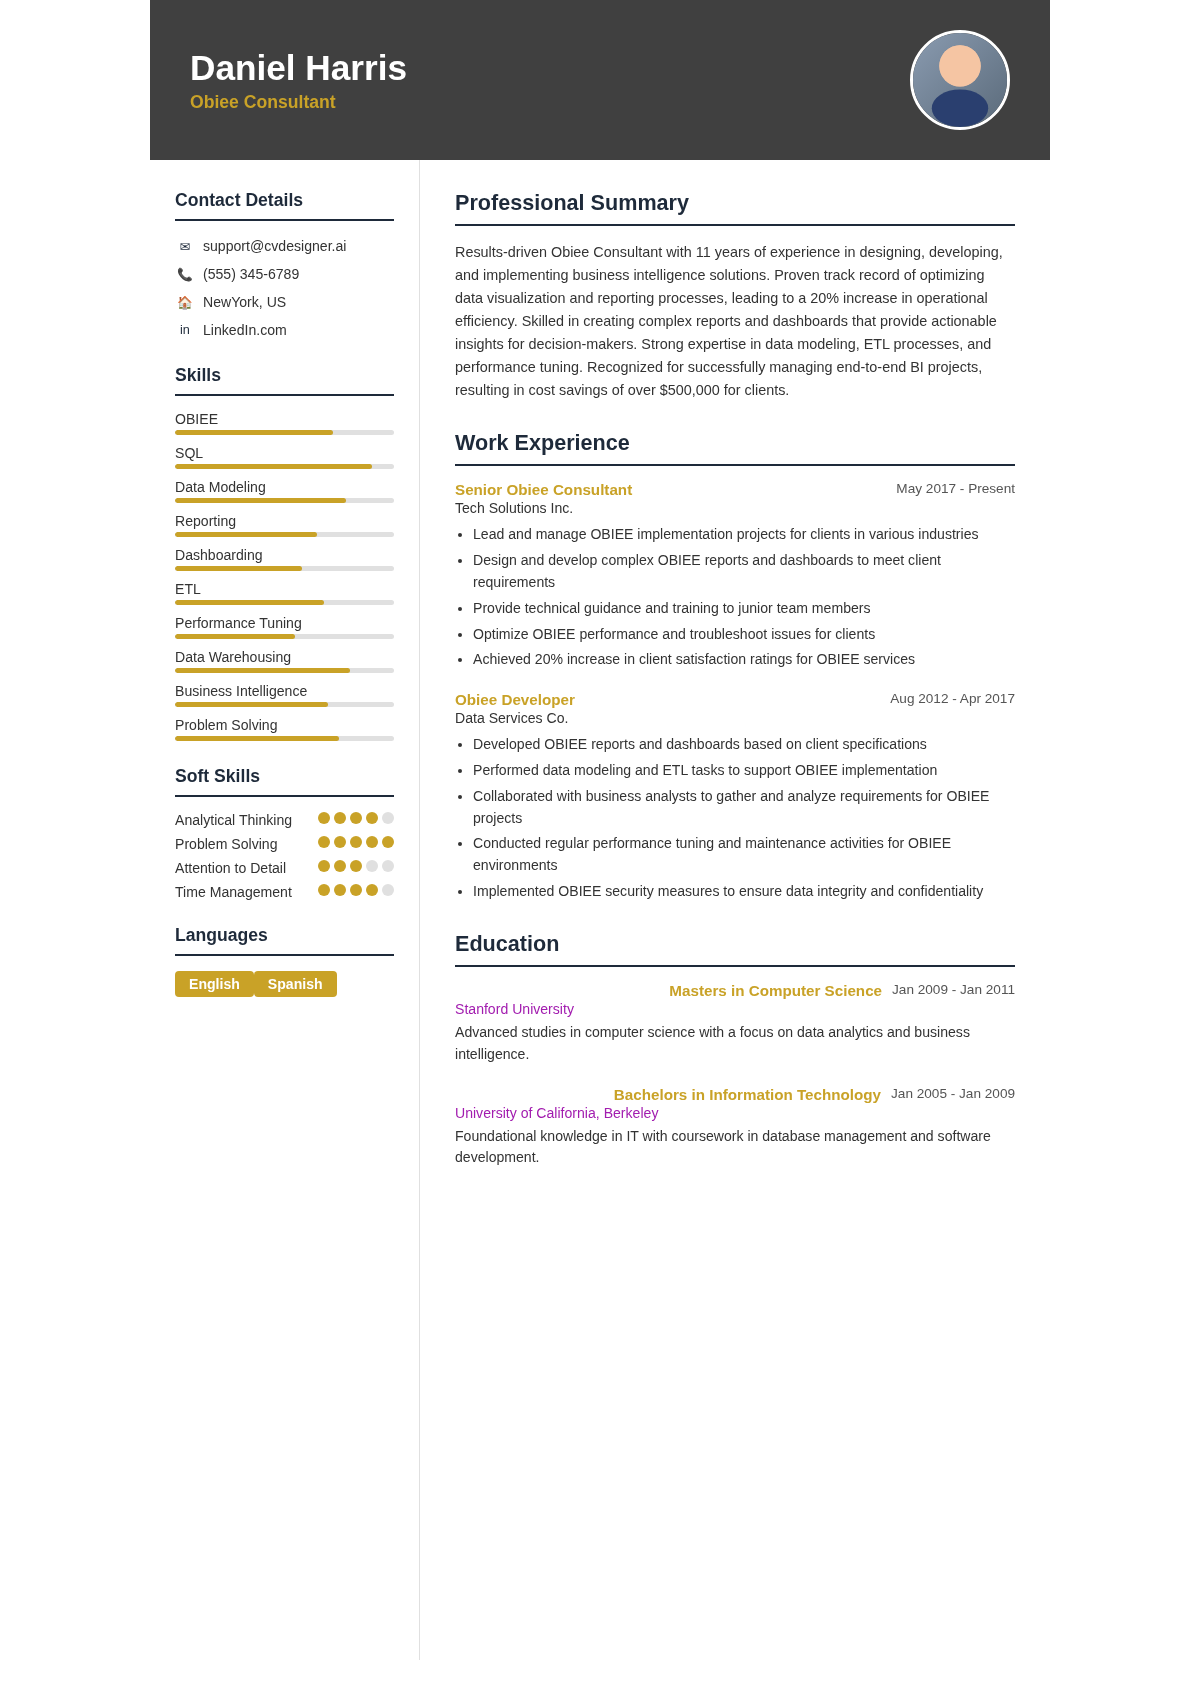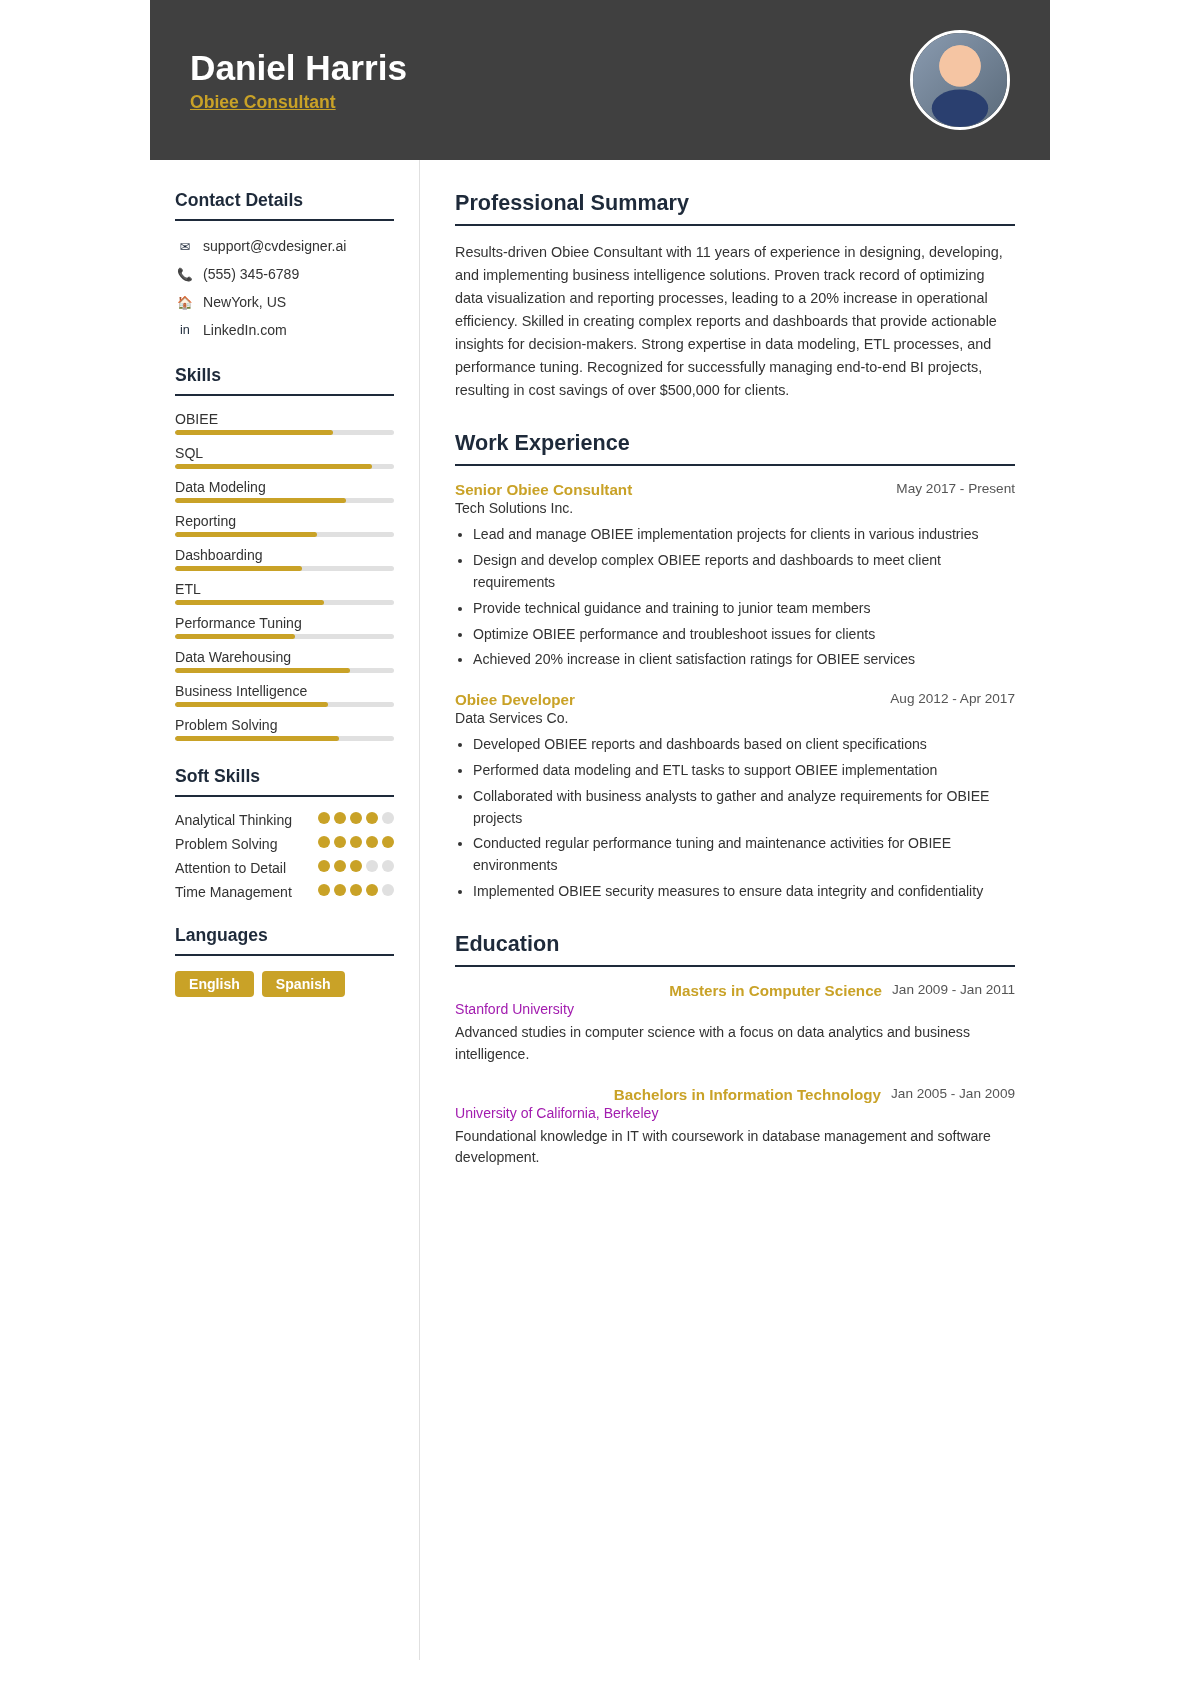--- a/index.html
+++ b/index.html
@@ -8,21 +8,21 @@
     
     .header {
       background: #404040;
       color: #fff;
       padding: 30px 40px;
       display: flex;
       align-items: center;
       justify-content: space-between;
     }
     .header-left h1 { font-size: 2.2em; font-weight: bold; color: #fff; }
-    .header-left .subtitle { color: #c9a227; font-size: 1.1em; font-weight: bold; margin-top: 4px; text-decoration: underline; }
+    .header-left .subtitle { color: #c9a227; font-size: 1.1em; font-weight: bold; margin-top: 4px; }
     .avatar-circle {
       width: 100px;
       height: 100px;
       border-radius: 50%;
       overflow: hidden;
       border: 3px solid #fff;
       background: #ccc;
       display: flex; align-items: center; justify-content: center;
     }
     .avatar-placeholder {
@@ -103,21 +103,21 @@
     .soft-skill-name { flex: 1; }
     .dot-row { display: flex; gap: 4px; }
     .dot {
       width: 12px; height: 12px;
       border-radius: 50%;
     }
     .dot.filled { background: #c9a227; }
     .dot.empty { background: #e0e0e0; }
 
     
-    .lang-tags { display: flex; gap: 8px; flex-wrap: wrap; margin-top: 0; }
+    .lang-tags { display: flex; flex-wrap: wrap; margin-top: 0; }
     .lang-tag {
       background: #c9a227;
       color: #fff;
       padding: 5px 14px;
       border-radius: 4px;
       font-size: 0.88em;
       font-weight: bold;
     }
 
     

